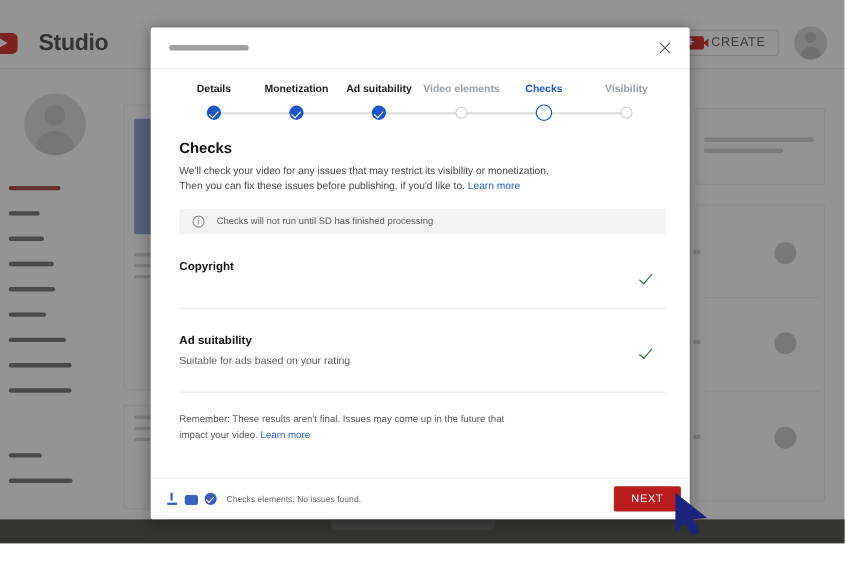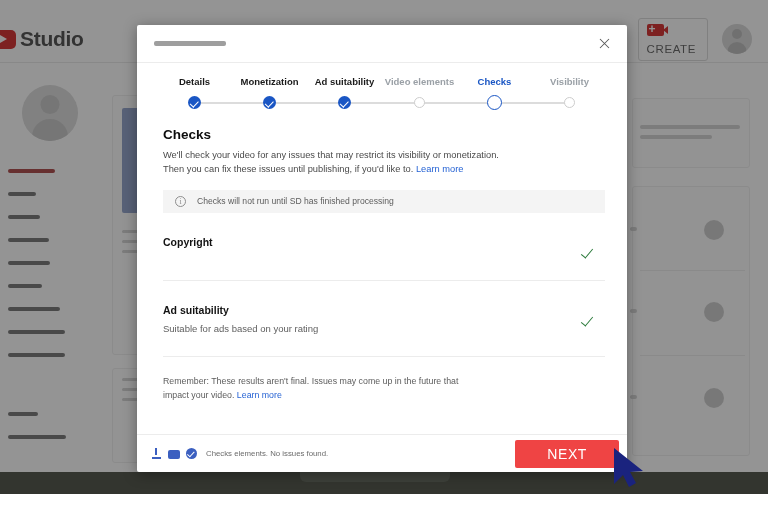--- a/index.html
+++ b/index.html
@@ -27,30 +27,30 @@
   .logo-play {
     width: 26px; height: 19px; background: #cc0000; border-radius: 5px;
     position: relative;
   }
   .logo-play::after {
     content: ""; position: absolute; left: 10px; top: 5px;
     border-left: 7px solid #fff;
     border-top: 4.5px solid transparent; border-bottom: 4.5px solid transparent;
   }
   .logo-text {
-    font-size: 21px; font-weight: bold; color: #282828; margin-left: 4px;
+    font-size: 21px; font-weight: bold; color: #282828; margin-left: 19px;
     letter-spacing: -0.3px;
   }
   .topbar-right {
     margin-left: auto; display: flex; align-items: center; gap: 14px; padding-right: 16px;
   }
   .create-btn {
-    display: flex; align-items: flex-start; gap: 7px;
+    display: flex; align-items: flex-end; gap: 7px;
     border: 1px solid #d3d3d3; border-radius: 3px;
-    padding: 5px 11px 5px 8px; background: #fff; flex-direction: column;
+    padding: 5px 11px 5px 8px; background: #fff;
   }
   .cam-icon {
     width: 17px; height: 12px; background: #cc0000; border-radius: 2px; position: relative;
   }
   .cam-icon::before {
     content: ""; position: absolute; right: -4px; top: 2px;
     border-right: 5px solid #cc0000;
     border-top: 4px solid transparent; border-bottom: 4px solid transparent;
   }
   .cam-icon::after {
@@ -220,23 +220,23 @@
   .fi-check {
     width: 11px; height: 11px; border-radius: 50%; background: #3b5fc0; position: relative;
   }
   .fi-check::after {
     content: ""; position: absolute; left: 3.3px; top: 2px;
     width: 3px; height: 5.5px; border: solid #fff;
     border-width: 0 1.4px 1.4px 0; transform: rotate(43deg);
   }
   .foot-text { font-size: 7.8px; color: #6b6b6b; margin-left: 9px; }
   .next-btn {
-    margin-left: auto; background: #ef4444; color: #fff;
-    font-size: 14px; letter-spacing: .6px;
-    padding: 6px 32px; border-radius: 2px;
+    margin-left: auto; background: #b91c1c; color: #fff;
+    font-size: 10px; letter-spacing: .6px;
+    padding: 6px 16px; border-radius: 2px;
   }
 
   
   .cursor { position: absolute; left: 612px; top: 447px; z-index: 50; }
 </style>
 </head>
 <body>
 
 <div id="screen">
 
@@ -382,21 +382,21 @@
           <div class="dot-cell">
               <div class="dot-todo"></div>
             </div>
         </div>
       </div>
     </div>
 
     <div class="modal-body">
       <div class="sec-title">Checks</div>
       <div class="sec-desc">
-        <span>We'll check your video for any issues that may restrict its visibility or monetization. Then you can fix these issues until publishing, if you'd like to.</span>
+        <span>We'll check your video for any issues that may restrict its visibility or monetization. Then you can fix these issues before publishing, if you'd like to.</span>
         <span class="link">Learn more</span>
       </div>
 
       <div class="info-bar">
         <span class="info-icon">i</span>
         <span class="info-text">Checks will not run until SD has finished processing</span>
       </div>
 
       <div class="check-row">
         <div class="check-texts">

